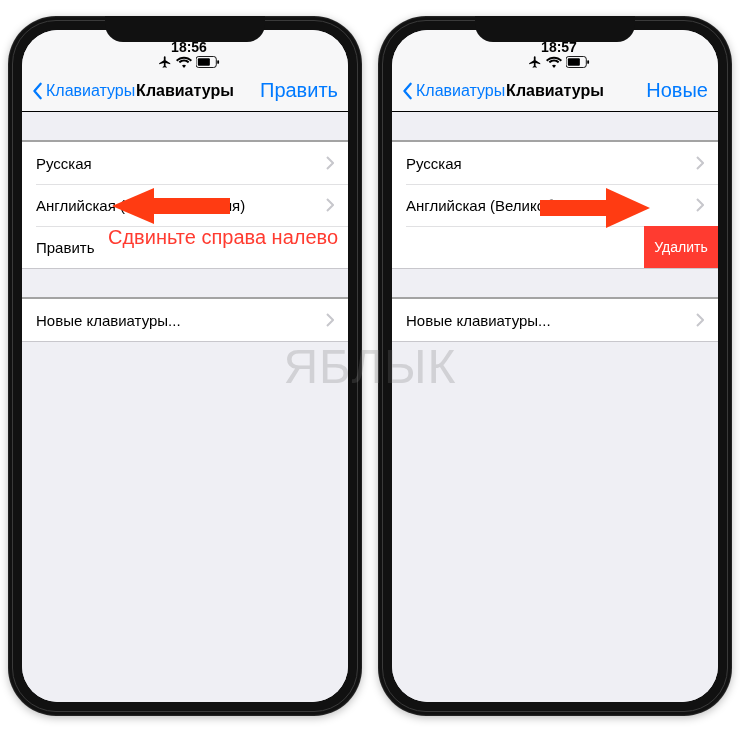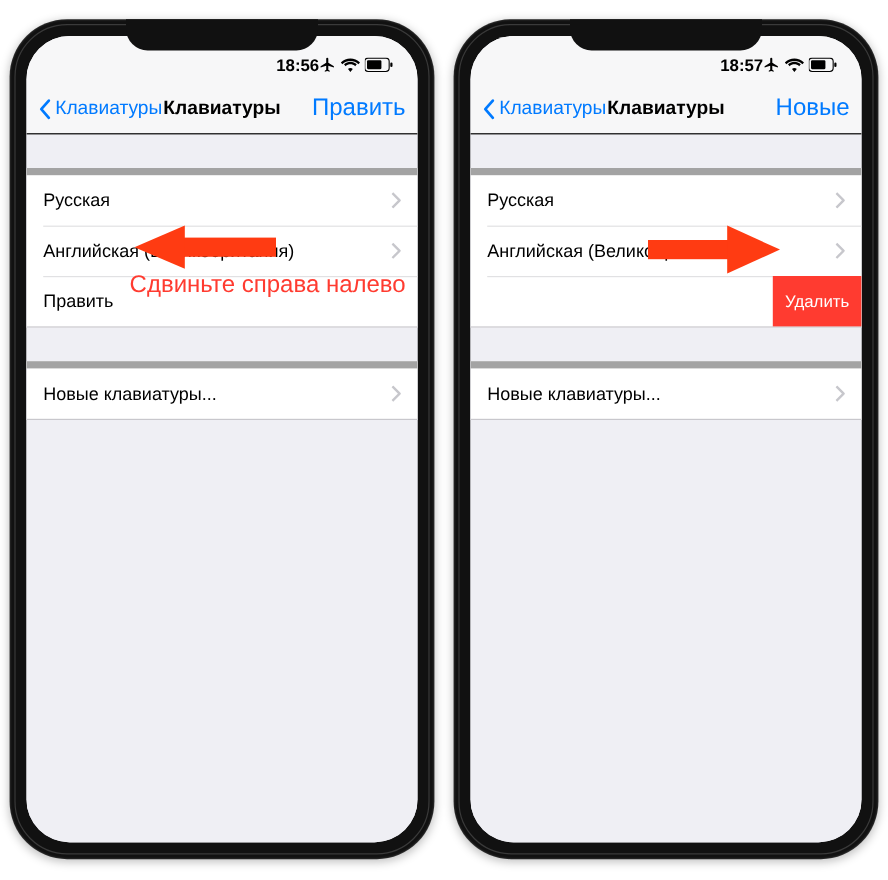--- a/index.html
+++ b/index.html
@@ -52,26 +52,27 @@
     height: 26px;
     background: #111;
     border-bottom-left-radius: 18px;
     border-bottom-right-radius: 18px;
     z-index: 10;
   }
   .status-bar {
     height: 40px;
     display: flex;
     align-items: center;
-    justify-content: flex-end;
+    justify-content: center;
     padding: 8px 20px 0 28px;
     background: #f7f7f8;
     font-size: 14px;
     font-weight: 600;
     color: #000;
+    flex-direction: column;
   }
   .status-right {
     display: flex;
     align-items: center;
     gap: 4px;
   }
   .icon-svg { display: block; }
   .nav-bar {
     height: 42px;
     background: #f7f7f8;
@@ -101,21 +102,21 @@
     color: #007aff;
     font-size: 20px;
   }
   .content {
     background: #efeff4;
     height: calc(100% - 82px);
   }
   .group-gap { height: 28px; }
   .list {
     background: #fff;
-    border-top: 6px solid #a3a3a3;
+    border-top: 2px solid #a3a3a3;
     border-bottom: 1px solid #c8c7cc;
   }
   .row {
     height: 42px;
     display: flex;
     align-items: center;
     justify-content: space-between;
     padding: 0 14px;
     font-size: 15px;
     color: #000;
@@ -311,14 +312,15 @@
     <rect x="36" y="12" width="82" height="16" fill="#ff3b12"></rect>
     <polygon points="0,20 42,2 42,38" fill="#ff3b12"></polygon>
   </svg>
   <div class="caption-text" style="left:108px; top:226px;">Сдвиньте справа налево</div>
 
   <svg class="arrow-annotation" style="left:540px; top:186px;" width="110" height="44" viewBox="0 0 110 44">
     <rect x="0" y="14" width="72" height="16" fill="#ff3b12"></rect>
     <polygon points="110,22 66,2 66,42" fill="#ff3b12"></polygon>
   </svg>
 
+  <div class="watermark">ЯБЛЫК</div>
 
 </div>
 
 </body></html>

